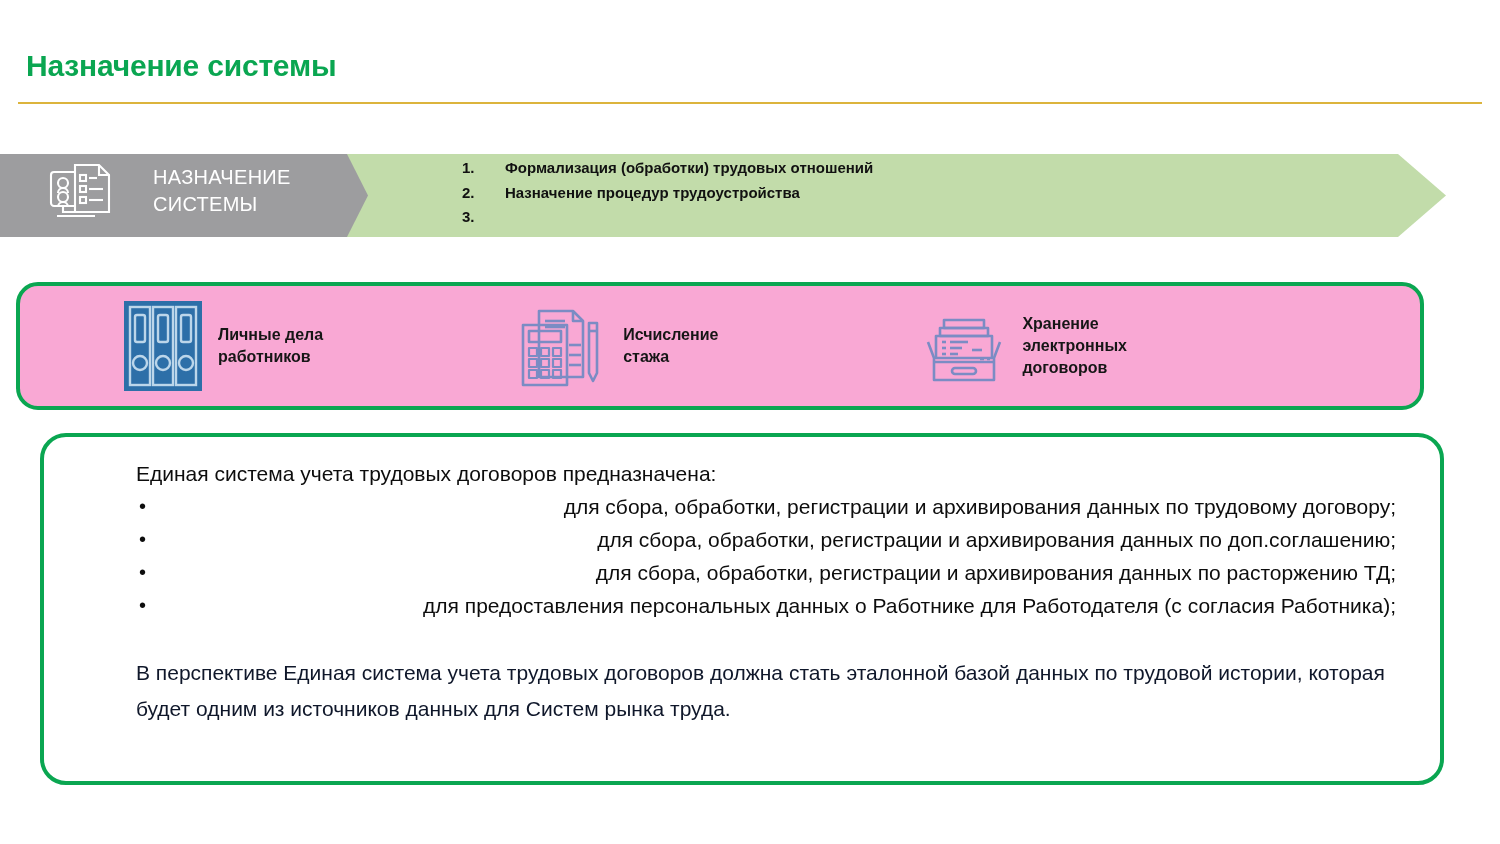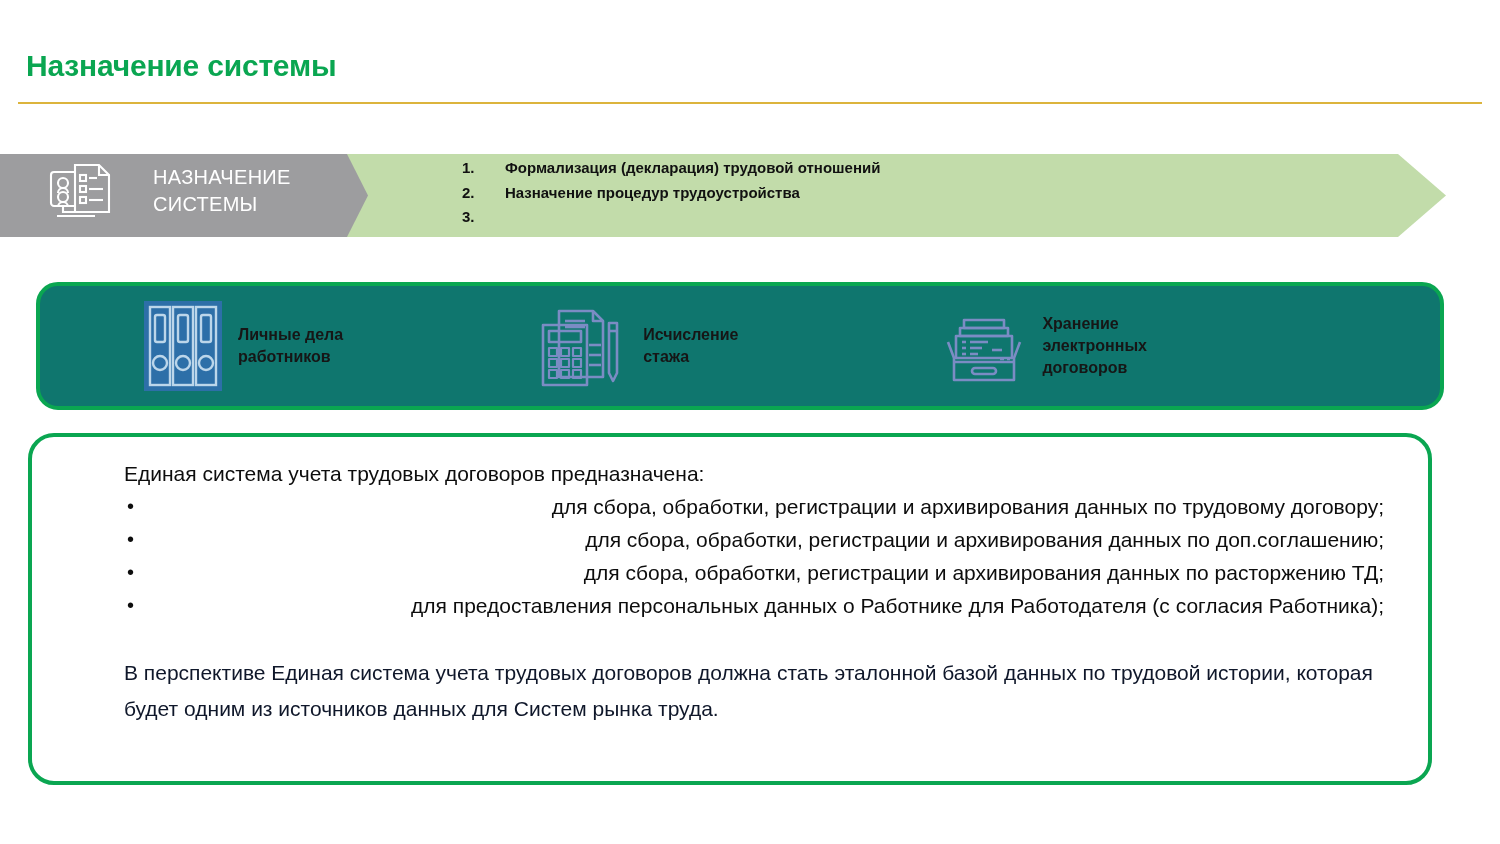--- a/index.html
+++ b/index.html
@@ -94,27 +94,27 @@
     font-size: 15px;
     font-weight: bold;
     color: #111111;
     line-height: 24.5px;
   }
   .banner-list-num { width: 43px; flex: 0 0 43px; }
 
   
   .icon-card {
     position: absolute;
-    left: 36px;
+    left: 16px;
     top: 246px;
     width: 1408px;
     height: 128px;
     border: 4px solid #0aa651;
     border-radius: 22px;
-    background: #0f766e;
+    background: #f9a8d4;
   }
   .icon-items {
     position: absolute;
     left: 0; top: 0;
     width: 100%; height: 100%;
     display: flex;
     align-items: center;
   }
   .icon-item {
     display: flex;
@@ -129,21 +129,21 @@
     font-size: 16px;
     font-weight: bold;
     color: #161616;
     line-height: 22px;
     white-space: pre-line;
   }
 
   
   .body-card {
     position: absolute;
-    left: 28px;
+    left: 40px;
     top: 397px;
     width: 1404px;
     height: 352px;
     border: 4px solid #0aa651;
     border-radius: 26px;
     background: #ffffff;
   }
   .body-inner {
     position: absolute;
     left: 92px;
@@ -208,21 +208,21 @@
       <rect x="33" y="37" width="6" height="6"></rect>
       <line x1="42" y1="40" x2="56" y2="40"></line>
     </svg>
   </div>
 
   <div class="banner-label">НАЗНАЧЕНИЕ СИСТЕМЫ</div>
 
   <div class="banner-list">
     <div class="banner-list-row">
       <span class="banner-list-num">1.</span>
-      <span>Формализация (декларация) трудовой отношений</span>
+      <span>Формализация (обработки) трудовых отношений</span>
     </div>
     <div class="banner-list-row">
       <span class="banner-list-num">2.</span>
       <span>Назначение процедур трудоустройства</span>
     </div>
     <div class="banner-list-row">
       <span class="banner-list-num">3.</span>
     </div>
   </div>
 

